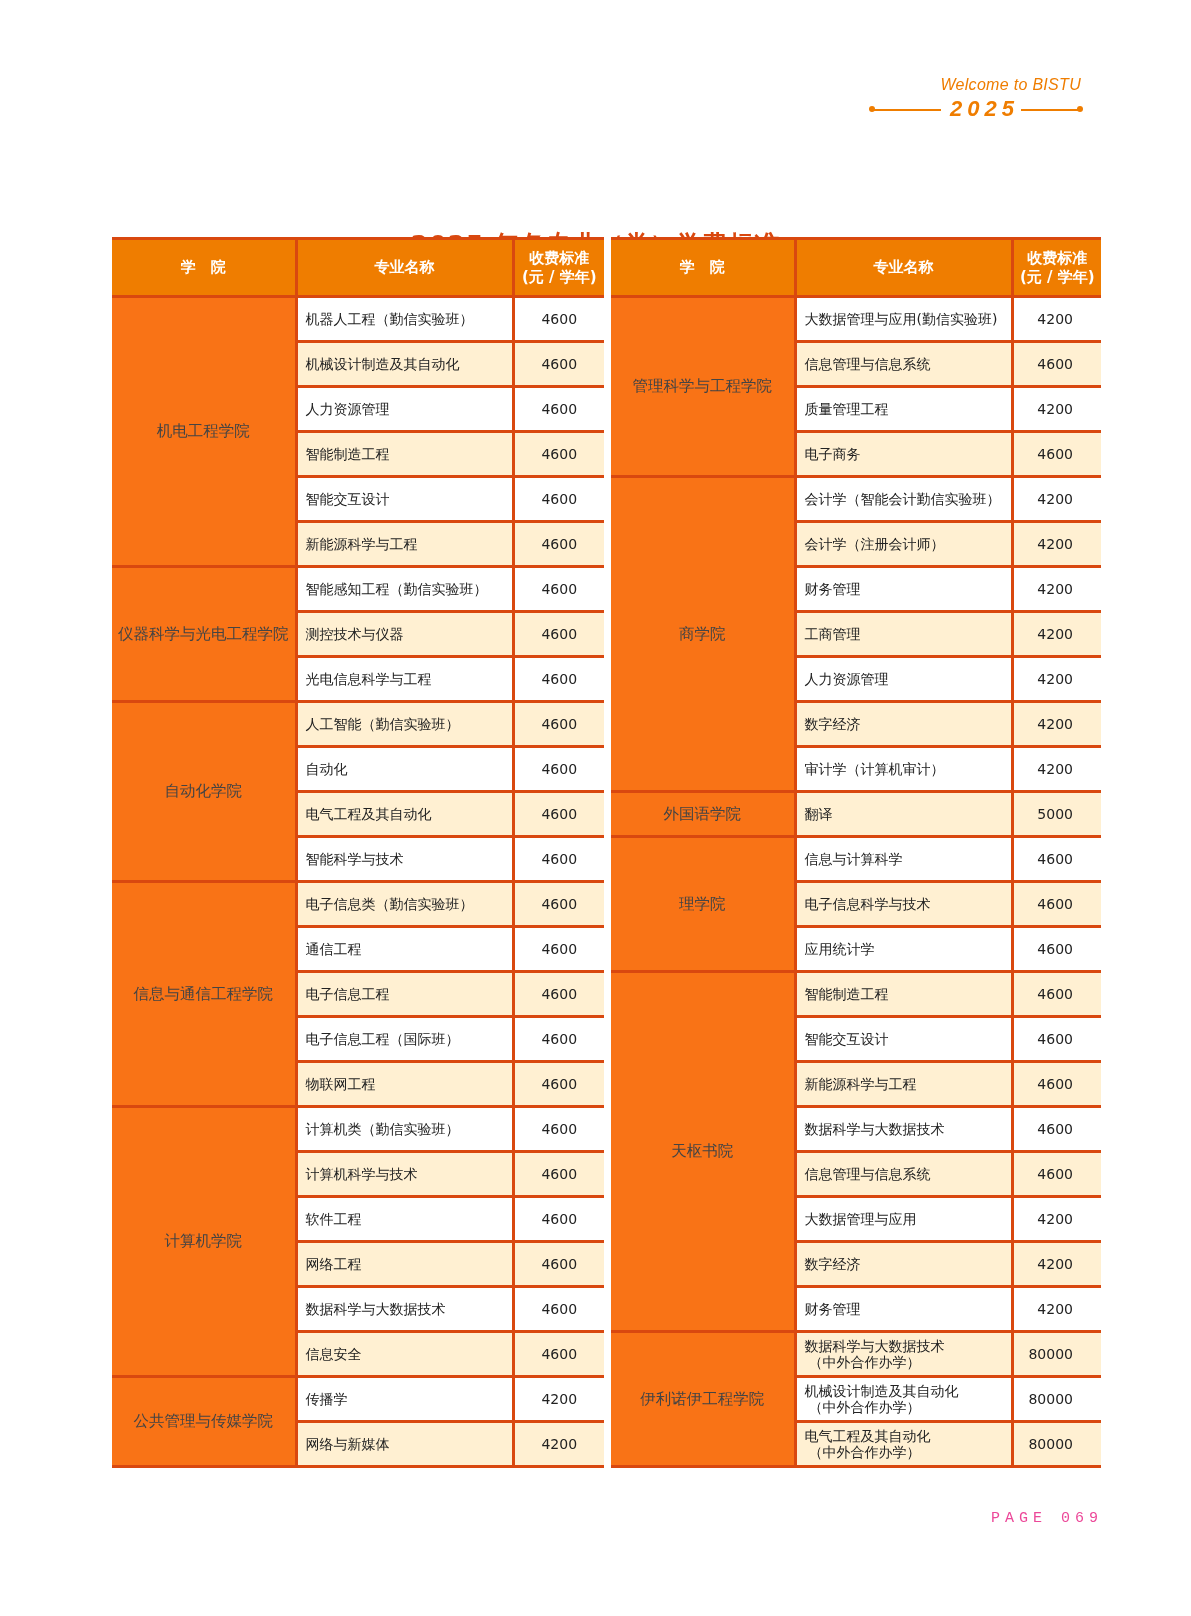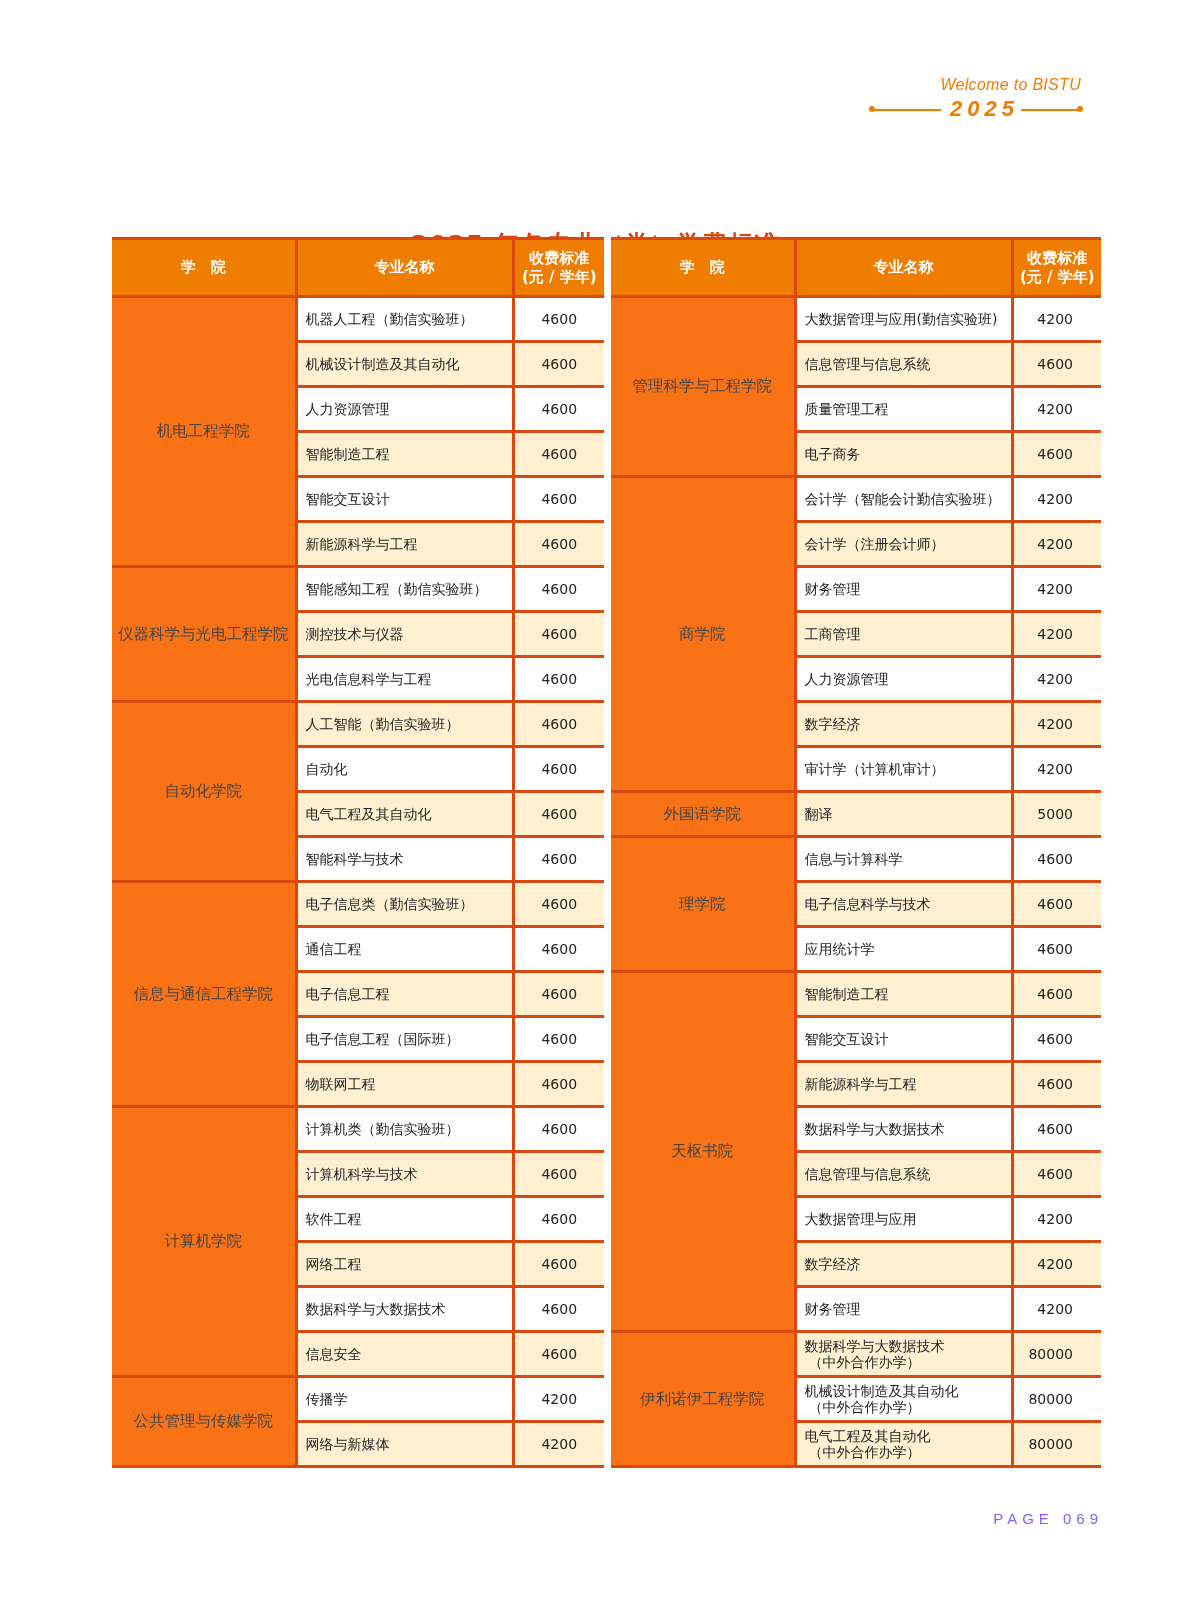--- a/index.html
+++ b/index.html
@@ -25,21 +25,21 @@
             border-top:3px solid #d9480f; border-bottom:3px solid #d9480f; line-height:19px; }
   .tbl th + th { border-left:3px solid #d9480f; }
   .tbl td { height:42px; padding:0; font-size:14px; border-bottom:3px solid #d9480f; }
   .tbl td.college { text-align:center; font-size:15.5px; color:#444; background:#f97316; }
   .tbl td.major { padding-left:8px; border-left:3px solid #d9480f; border-right:3px solid #d9480f; line-height:16px;margin-top:8px; }
   .tbl td.fee { text-align:center; }
   .tbl.right td.fee { text-align:right; padding-right:28px; }
   .tbl tr.alt td.major, .tbl tr.alt td.fee { background:#fff0d2; }
   .sub { display:block; padding-left:4px; }
 
-  .footer { position:absolute; right:88px; top:1510px; font-family:Liberation Sans, sans-serif; color:#8b5cf6; font-size:15px; letter-spacing:5px; }
+  .footer { position:absolute; right:88px; top:1510px; font-family:Liberation Mono, monospace; color:#ec4899; font-size:15px; letter-spacing:5px; }
 </style>
 </head>
 <body>
 
 <div class="brand">
   <div class="welcome">Welcome to BISTU</div>
   <div class="yearline">
     <span class="dot"></span>
     <span class="line l"></span>
     <span class="year">2025</span>

